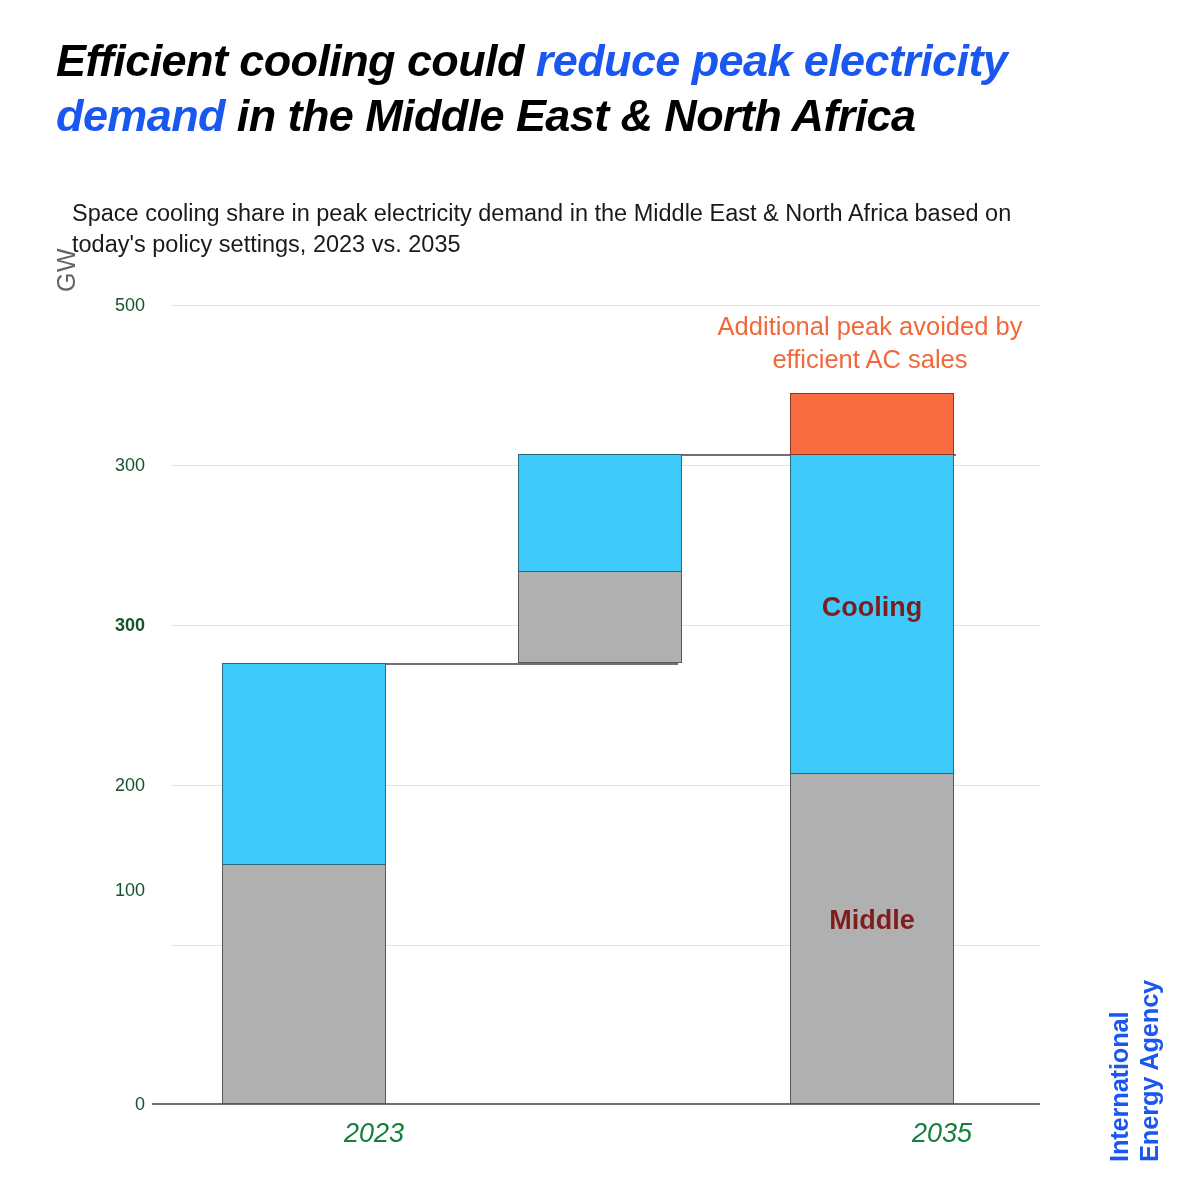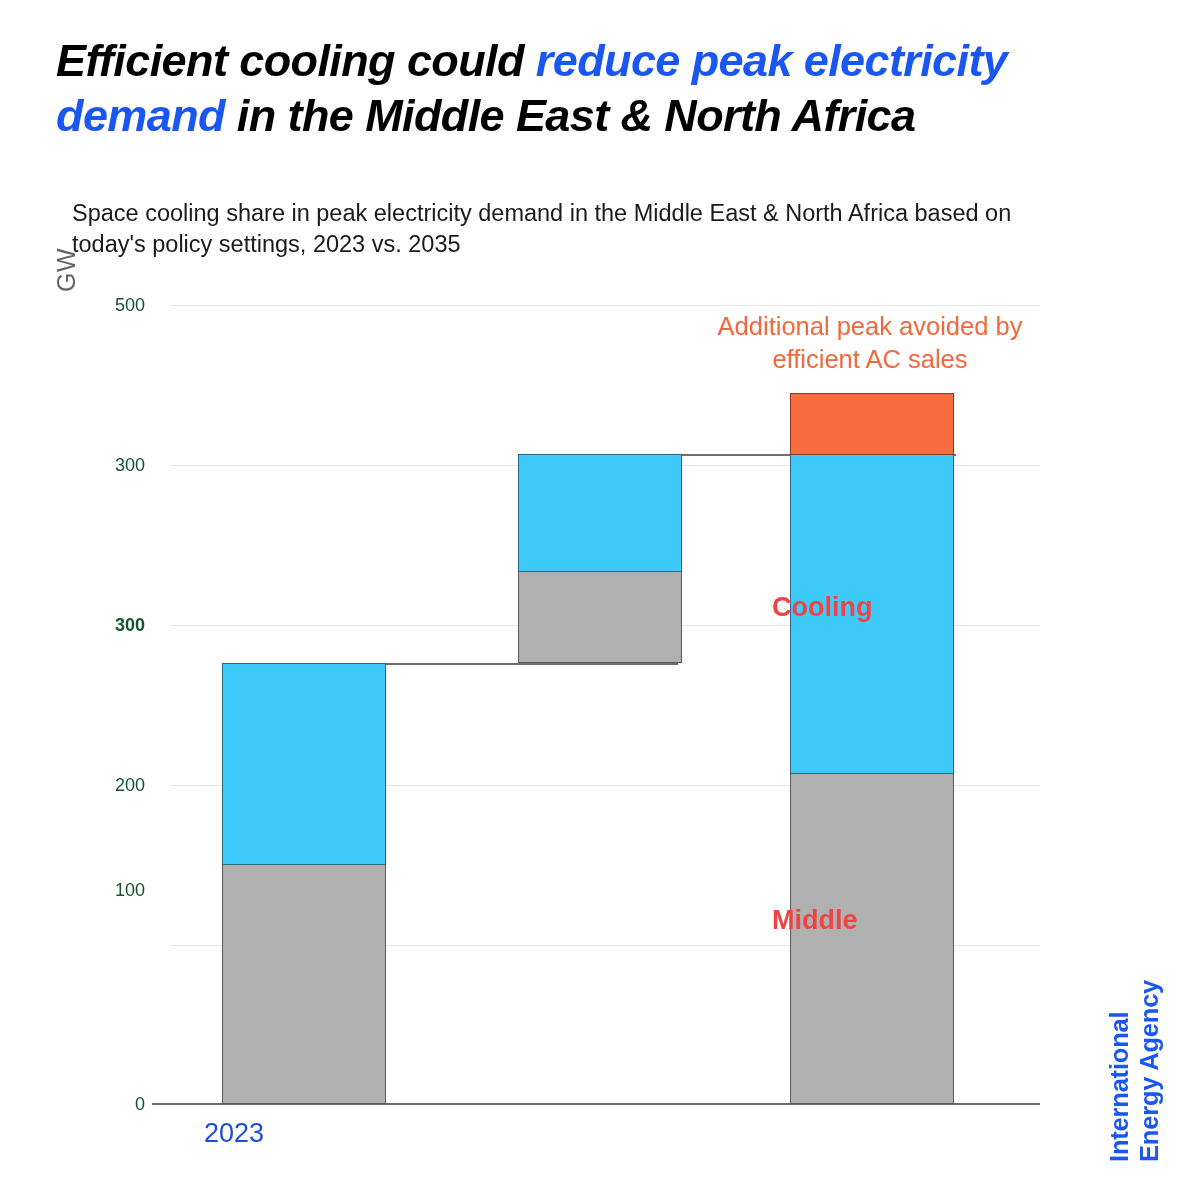--- a/index.html
+++ b/index.html
@@ -87,23 +87,24 @@
     transform: rotate(-90deg);
     transform-origin: left top;
     white-space: nowrap;
     letter-spacing: 0.5px;
   }
 
   .xtick {
     position: absolute;
     top: 1118px;
     font-size: 27px;
-    color: #1d4ed8;
-    text-align: left;
+    color: #15803d;
+    text-align: right;
     width: 200px;
+    font-style: italic;
   }
 
   
   .seg {
     position: absolute;
     box-sizing: border-box;
     border: 1.6px solid #4a4a4a;
   }
   .seg.cooling  { background: #3ecbfb; border-color: #2a6a80; }
   .seg.other    { background: #b0b0b0; border-color: #585858; }
@@ -112,22 +113,22 @@
   .connector {
     position: absolute;
     height: 2px;
     background: #6f6f6f;
   }
 
   .barlabel {
     position: absolute;
     font-size: 27px;
     font-weight: bold;
-    color: #ef4444;
-    text-align: left;
+    color: #7f1d1d;
+    text-align: center;
     width: 200px;
     transform: translateY(-50%);
   }
 
   #annotation-avoided {
     position: absolute;
     left: 700px;
     top: 310px;
     width: 340px;
     text-align: center;
@@ -191,19 +192,20 @@
   <div class="seg other" style="left:790px; top:773px;  width:164px; height:331px;"></div>
   <div class="seg cooling" style="left:790px; top:454px;  width:164px; height:320px;"></div>
   <div class="seg avoided" style="left:790px; top:393px;  width:164px; height:62px;"></div>
 
   <div class="barlabel" style="left:772px; top:607px;">Cooling</div>
   <div class="barlabel" style="left:772px; top:920px;">Middle</div>
 
   <div id="annotation-avoided">Additional peak avoided by efficient AC sales</div>
 
   <div class="xtick" style="left:204px;">2023</div>
+  <div class="xtick" style="left:772px;">2035</div>
 
 </div>
 
 <div id="iea-brand">
   <div>International</div>
   <div>Energy Agency</div>
 </div>
 
 </body></html>

